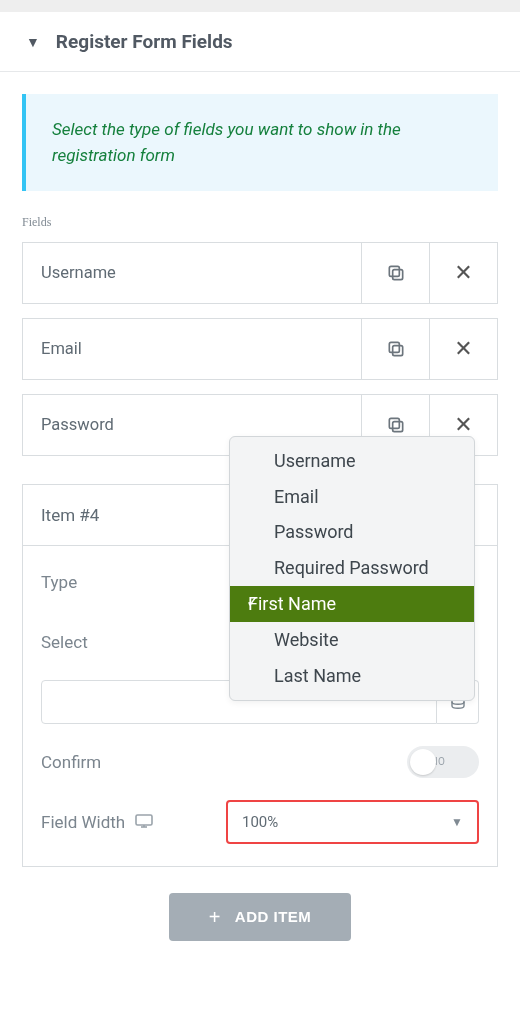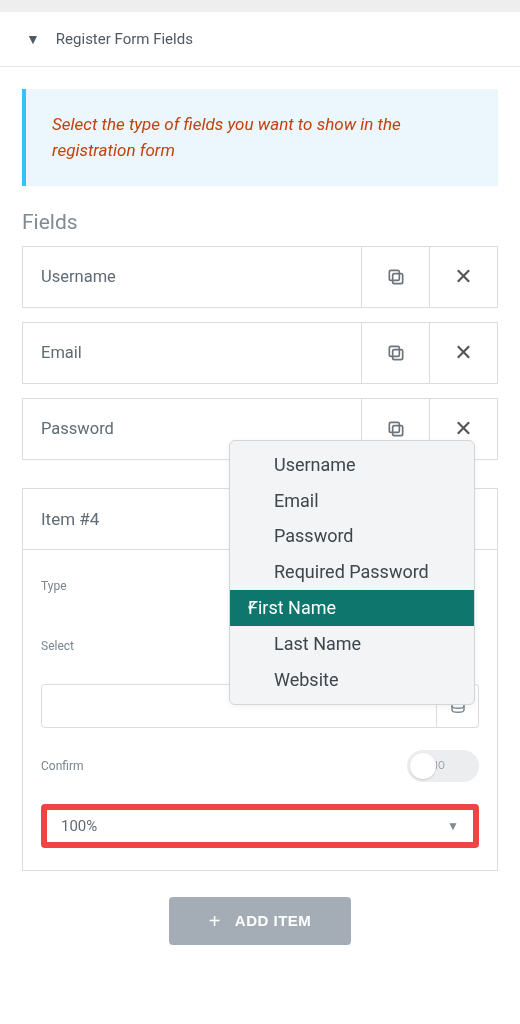--- a/index.html
+++ b/index.html
@@ -22,41 +22,42 @@
       align-items: center;
       gap: 16px;
       padding: 18px 26px;
       border-bottom: 1px solid #e6e8ea;
     }
     .accordion-header .caret {
       font-size: 14px;
       color: #515963;
     }
     .accordion-header .title {
-      font-size: 15px;
-      font-weight: 400;
+      font-size: 19px;
+      font-weight: 700;
       color: #515963;
     }
     .panel-body {
       padding: 22px 22px 0 22px;
     }
     .info-box {
       background: #ebf7fd;
       border-left: 4px solid #33c4f4;
       padding: 22px 26px;
       font-style: italic;
-      color: #c2410c;
+      color: #15803d;
       font-size: 17px;
       line-height: 1.55;
       margin-bottom: 24px;
     }
     .section-label {
-      font-size: 21px;
+      font-size: 12px;
       color: #808a93;
       margin-bottom: 12px;
+      font-family: Liberation Serif, serif;
     }
     .field-list {
       display: flex;
       flex-direction: column;
       gap: 14px;
     }
     .field-row {
       display: flex;
       align-items: stretch;
       border: 1px solid #d9dde0;
@@ -109,21 +110,21 @@
       gap: 16px;
       position: relative;
     }
     .form-row {
       display: flex;
       align-items: center;
       min-height: 44px;
     }
     .form-row .lbl {
       width: 185px;
-      font-size: 12px;
+      font-size: 17px;
       color: #7b858e;
       display: flex;
       align-items: center;
       gap: 10px;
     }
     .form-row .ctrl {
       flex: 1;
       display: flex;
       align-items: center;
       gap: 0;
@@ -146,21 +147,21 @@
       justify-content: center;
       color: #7b858e;
       background: #fff;
     }
     .input-box.with-addon {
       border-radius: 4px 0 0 4px;
     }
     .select-box {
       flex: 1;
       height: 44px;
-      border: 6px solid #ef4444;
+      border: 2px solid #ef4444;
       border-radius: 4px;
       background: #fff;
       display: flex;
       align-items: center;
       justify-content: space-between;
       padding: 0 14px;
       color: #606b74;
       font-size: 15px;
       cursor: pointer;
     }
@@ -236,21 +237,21 @@
     }
     .dropdown-item {
       padding: 4px 18px 4px 44px;
       font-size: 18px;
       color: #3e464d;
       cursor: pointer;
       position: relative;
       line-height: 1.55;
     }
     .dropdown-item.selected {
-      background: #0f766e;
+      background: #4d7c0f;
       color: #fff;
       padding-left: 18px;
     }
     .dropdown-item.selected::before {
       content: "✓";
       position: absolute;
       left: 16px;
       font-size: 16px;
     }
     .stack-icon {
@@ -321,22 +322,22 @@
     <div class="editor-box">
       <div class="editor-header">Item #4</div>
       <div class="editor-body">
 
         <div class="dropdown">
           <div class="dropdown-item">Username</div>
           <div class="dropdown-item">Email</div>
           <div class="dropdown-item">Password</div>
           <div class="dropdown-item">Required Password</div>
           <div class="dropdown-item selected">First Name</div>
+          <div class="dropdown-item">Website</div>
           <div class="dropdown-item">Last Name</div>
-          <div class="dropdown-item">Website</div>
         </div>
 
         <div class="form-row">
           <div class="lbl">Type</div>
           <div class="ctrl"></div>
         </div>
 
         <div class="form-row">
           <div class="lbl">Select</div>
           <div class="ctrl"></div>
@@ -357,20 +358,30 @@
 
         <div class="form-row">
           <div class="lbl">Confirm</div>
           <div class="toggle">
             <div class="toggle-knob"></div>
             <span>NO</span>
           </div>
         </div>
 
         <div class="form-row">
+          <div class="lbl">
+            <span>Field Width</span>
+            <span class="resp-icon">
+              <svg width="18" height="14" viewBox="0 0 18 14" fill="none" stroke="#9aa3ab" stroke-width="1.6">
+                  <rect x="1" y="1" width="16" height="10" rx="1.5"></rect>
+                  <line x1="6" y1="13" x2="12" y2="13"></line>
+                  <line x1="9" y1="11" x2="9" y2="13"></line>
+                </svg>
+            </span>
+          </div>
           <div class="ctrl">
             <div class="select-box">
               <span>100%</span>
               <span class="select-caret">▼</span>
             </div>
           </div>
         </div>
 
       </div>
     </div>

